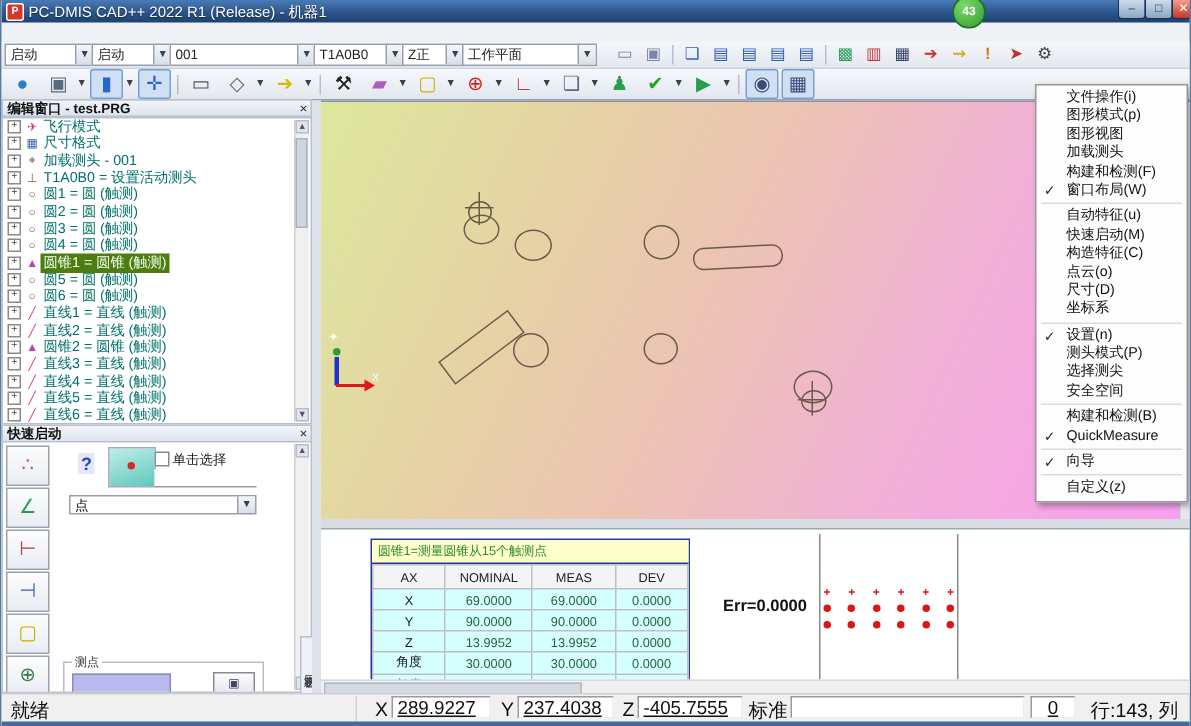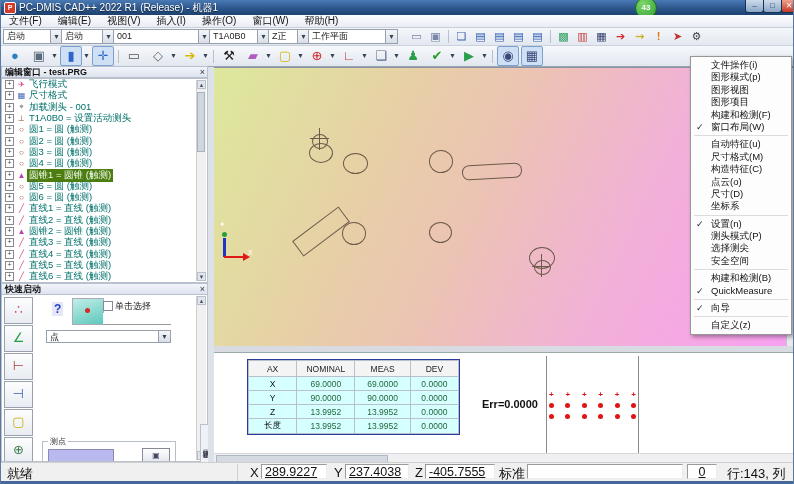--- a/index.html
+++ b/index.html
@@ -126,29 +126,20 @@
 
   <div class="titlebar">
     <div class="tb-icon">P</div>
     <div class="tb-title">PC-DMIS CAD++ 2022 R1 (Release) - 机器1</div>
     <div class="tb-badge">43</div>
     <div class="winbtn min">–</div>
     <div class="winbtn max">□</div>
     <div class="winbtn close">✕</div>
   </div>
 
-  <div class="menubar">
-    <span class="m">文件(F)</span>
-    <span class="m">编辑(E)</span>
-    <span class="m">视图(V)</span>
-    <span class="m">插入(I)</span>
-    <span class="m">操作(O)</span>
-    <span class="m">窗口(W)</span>
-    <span class="m">帮助(H)</span>
-  </div>
 
   <div class="comborow">
     <div class="cmb" style="left:2px;width:55px;"><span>启动</span><span class="da">▼</span></div>
     <div class="cmb" style="left:60px;width:49px;"><span>启动</span><span class="da">▼</span></div>
     <div class="cmb" style="left:112px;width:93px;"><span>001</span><span class="da">▼</span></div>
     <div class="cmb" style="left:208px;width:56px;"><span>T1A0B0</span><span class="da">▼</span></div>
     <div class="cmb" style="left:267px;width:37px;"><span>Z正</span><span class="da">▼</span></div>
     <div class="cmb" style="left:307px;width:85px;"><span>工作平面</span><span class="da">▼</span></div>
     <div class="ticonrow" style="left:406px;">
       <span class="ti" style="color:#7a86a8;">▭</span>
@@ -361,20 +352,21 @@
     <div class="axis-head"></div>
     <div class="axis-red"></div>
     <div class="axis-ylab">✦</div>
     <div class="axis-xlab">X</div>
     <div class="cadscroll"></div>
   </div>
   <div class="gap"></div>
 
   <div class="report">
     <div class="rpt-block">
+      <div class="rpt-title">圆锥1=测量圆锥从15个触测点</div>
       <table class="rpt">
         <colgroup>
             <col style="width:48px;">
             <col style="width:58px;">
             <col style="width:55px;">
             <col style="width:48px;">
           </colgroup>
         <tbody>
             <tr>
           <th>AX</th>
@@ -394,20 +386,26 @@
               <td>90.0000</td>
               <td>0.0000</td>
         </tr>
         <tr>
           <td class="ax">Z</td>
               <td>13.9952</td>
               <td>13.9952</td>
               <td>0.0000</td>
         </tr>
         <tr>
+          <td class="ax">角度</td>
+              <td>30.0000</td>
+              <td>30.0000</td>
+              <td>0.0000</td>
+        </tr>
+        <tr>
           <td class="ax">长度</td>
               <td>13.9952</td>
               <td>13.9952</td>
               <td>0.0000</td>
         </tr>
       </tbody>
         </table>
     </div>
     <div class="errlbl">Err=0.0000</div>
     <div class="vdiv" style="left:332px;"></div>
@@ -456,26 +454,26 @@
     <span class="sbox" style="left:526px;width:156px;"></span>
     <span class="sbox" style="left:686px;width:30px;text-align:center;">0</span>
     <span class="slbl" style="left:726px;width:68px;overflow:hidden;white-space:nowrap;">行:143, 列</span>
   </div>
   <div class="botstrip"></div>
 
   <div class="ctxmenu">
     <div class="mi"><span>文件操作(i)</span></div>
     <div class="mi"><span>图形模式(p)</span></div>
     <div class="mi"><span>图形视图</span></div>
-    <div class="mi"><span>图形项目</span></div>
+    <div class="mi"><span>加载测头</span></div>
     <div class="mi"><span>构建和检测(F)</span></div>
     <div class="mi"><span class="chk">✓</span><span>窗口布局(W)</span></div>
     <div class="msep"></div>
     <div class="mi"><span>自动特征(u)</span></div>
-    <div class="mi"><span>尺寸格式(M)</span></div>
+    <div class="mi"><span>快速启动(M)</span></div>
     <div class="mi"><span>构造特征(C)</span></div>
     <div class="mi"><span>点云(o)</span></div>
     <div class="mi"><span>尺寸(D)</span></div>
     <div class="mi"><span>坐标系</span></div>
     <div class="msep"></div>
     <div class="mi"><span class="chk">✓</span><span>设置(n)</span></div>
     <div class="mi"><span>测头模式(P)</span></div>
     <div class="mi"><span>选择测尖</span></div>
     <div class="mi"><span>安全空间</span></div>
     <div class="msep"></div>

